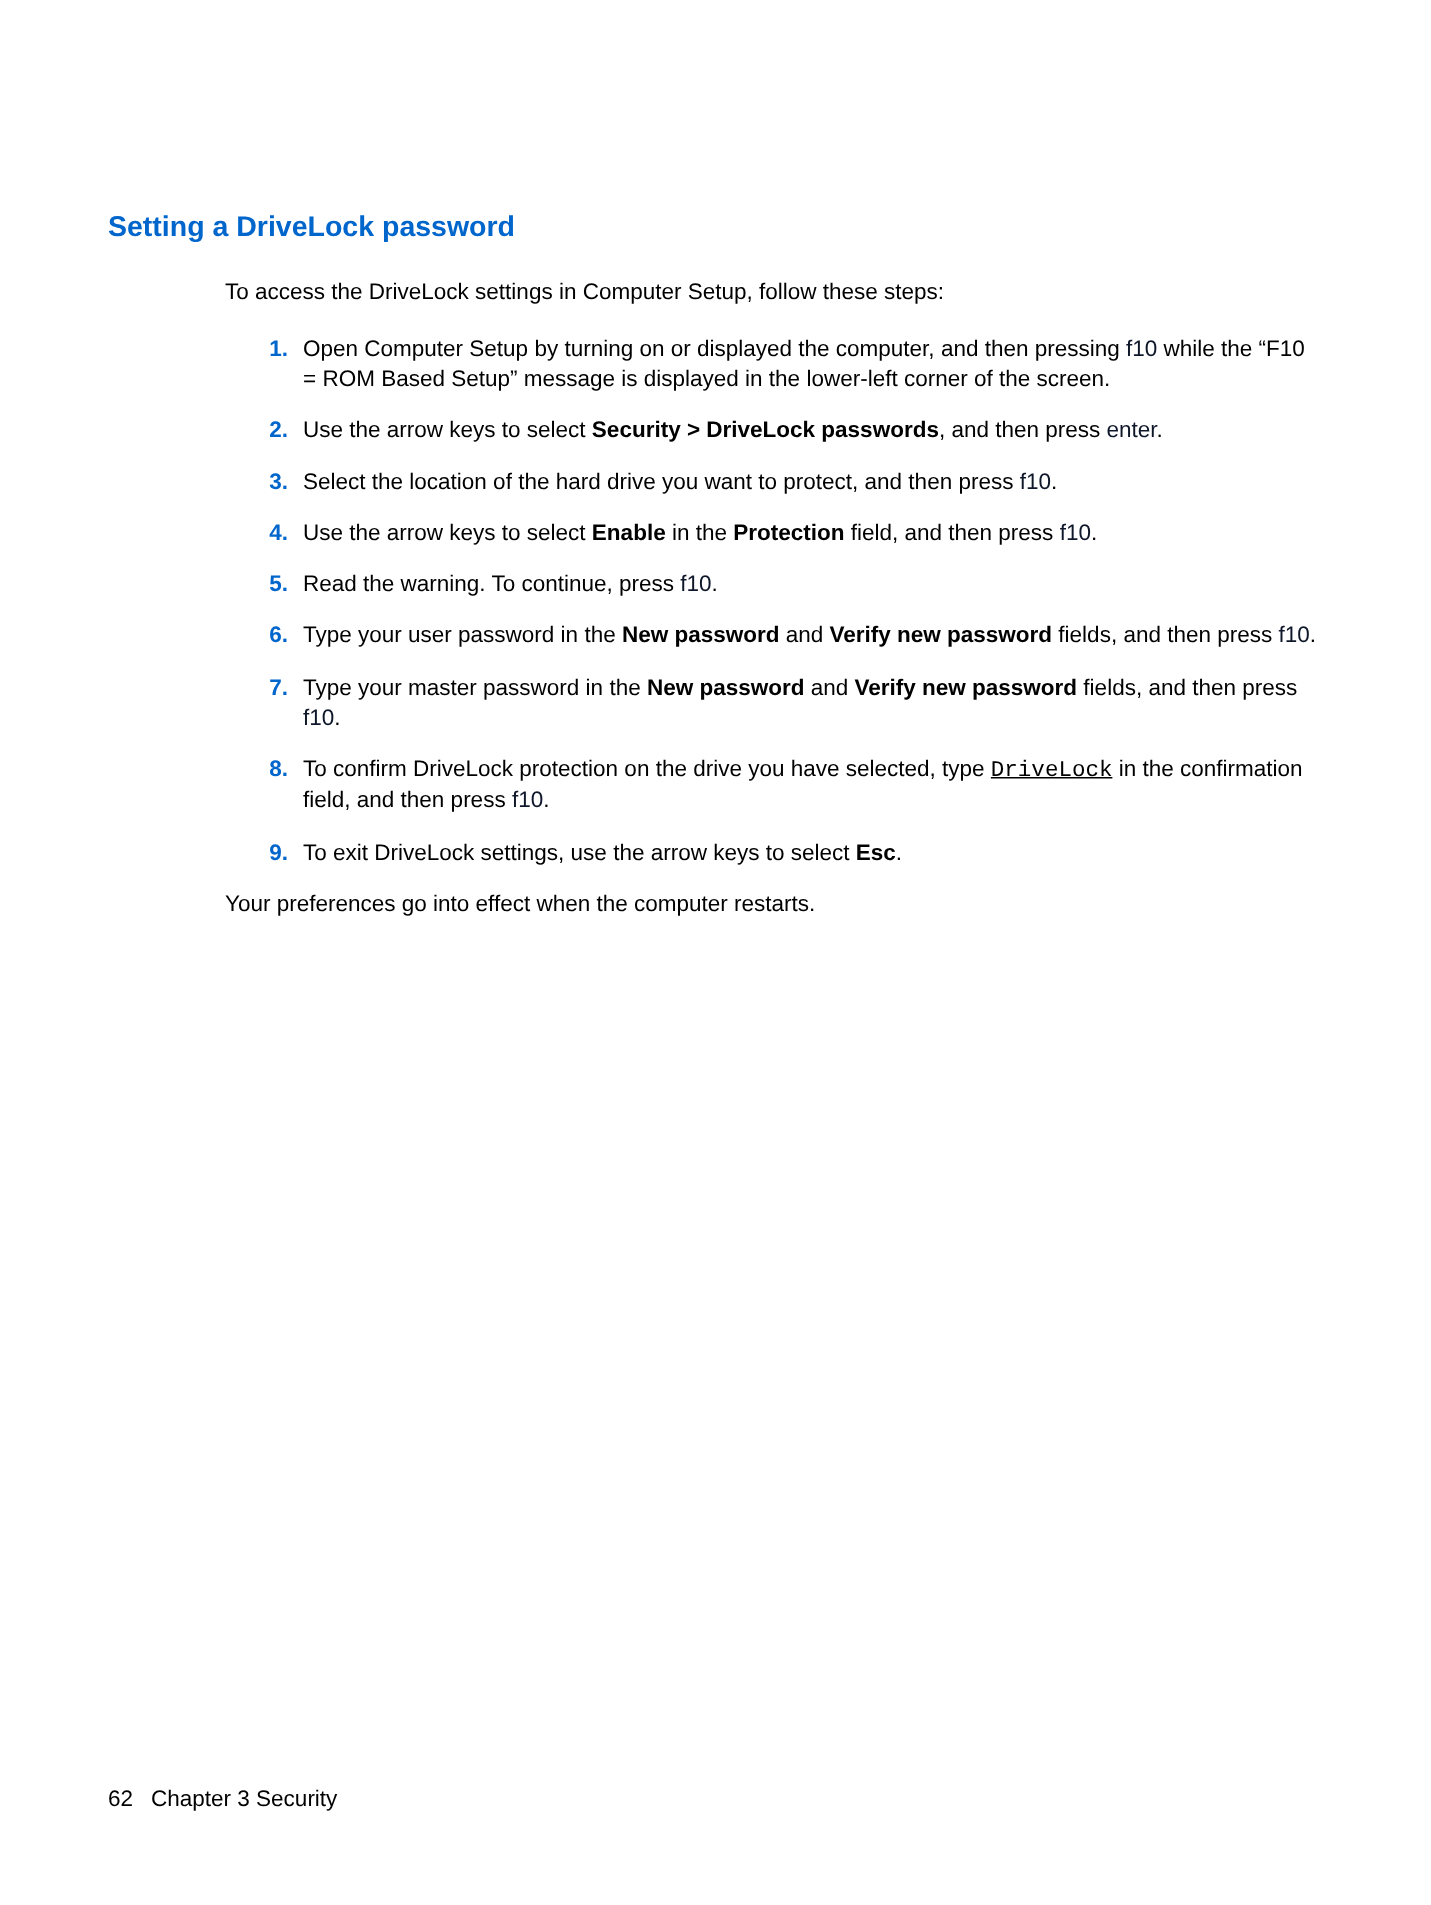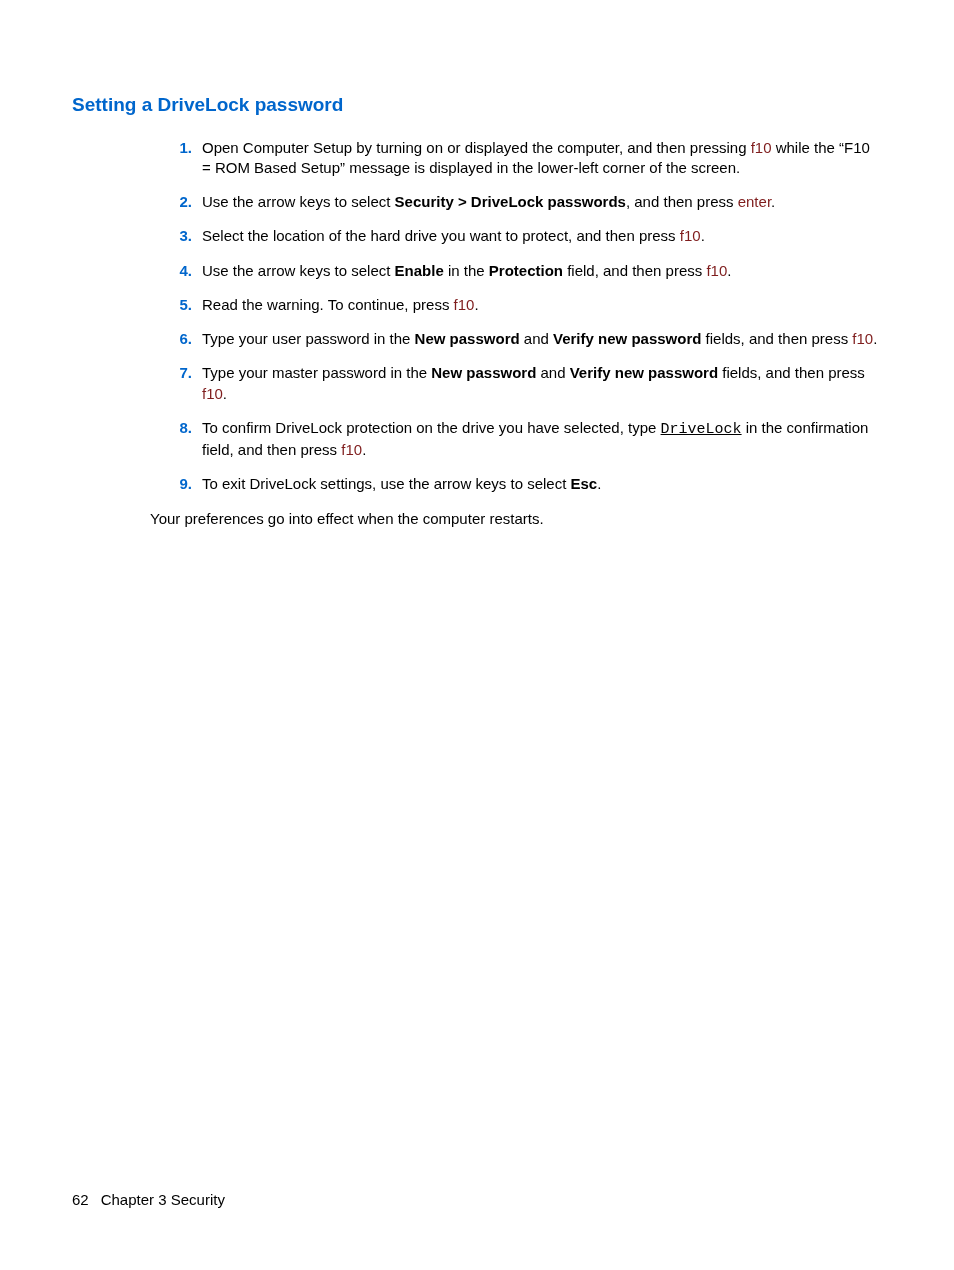--- a/index.html
+++ b/index.html
@@ -14,20 +14,21 @@
       line-height: 1.35;
     }
     .page {
       padding: 92px 72px 0 72px;
     }
     .heading {
       color: #0066cc;
       font-size: 19px;
       font-weight: bold;
       margin-bottom: 20px;
+      margin-top: 47px;
     }
     .intro {
       margin-left: 78px;
       margin-bottom: 18px;
     }
     .step {
       display: flex;
       margin-left: 92px;
       margin-bottom: 14px;
       align-items: baseline;
@@ -41,37 +42,38 @@
       flex-shrink: 0;
     }
     .step-body {
       flex: 1;
     }
     .outro {
       margin-left: 78px;
       margin-top: 6px;
     }
     .bold { font-weight: bold; }
-    .key { color: #7f1d1d; text-align: center; }
+    .key { color: #0f172a; text-align: center; }
     .mono { font-family: "Courier New", Courier, monospace; text-decoration: underline; }
     .footer {
       position: absolute;
       bottom: 60px;
       left: 72px;
       font-size: 15px;
     }
     .footer .pn { margin-right: 12px; }
   </style>
 </head>
 <body>
 
 <div class="page">
 
   <div class="heading">Setting a DriveLock password</div>
 
+  <p class="intro">To access the DriveLock settings in Computer Setup, follow these steps:</p>
 
   <div class="step">
     <div class="num">1.</div>
     <div class="step-body">
       <span>Open Computer Setup by turning on or displayed the computer, and then pressing </span><span class="key">f10</span><span> while the “F10 = ROM Based Setup” message is displayed in the lower-left corner of the screen.</span>
     </div>
   </div>
 
   <div class="step">
     <div class="num">2.</div>

